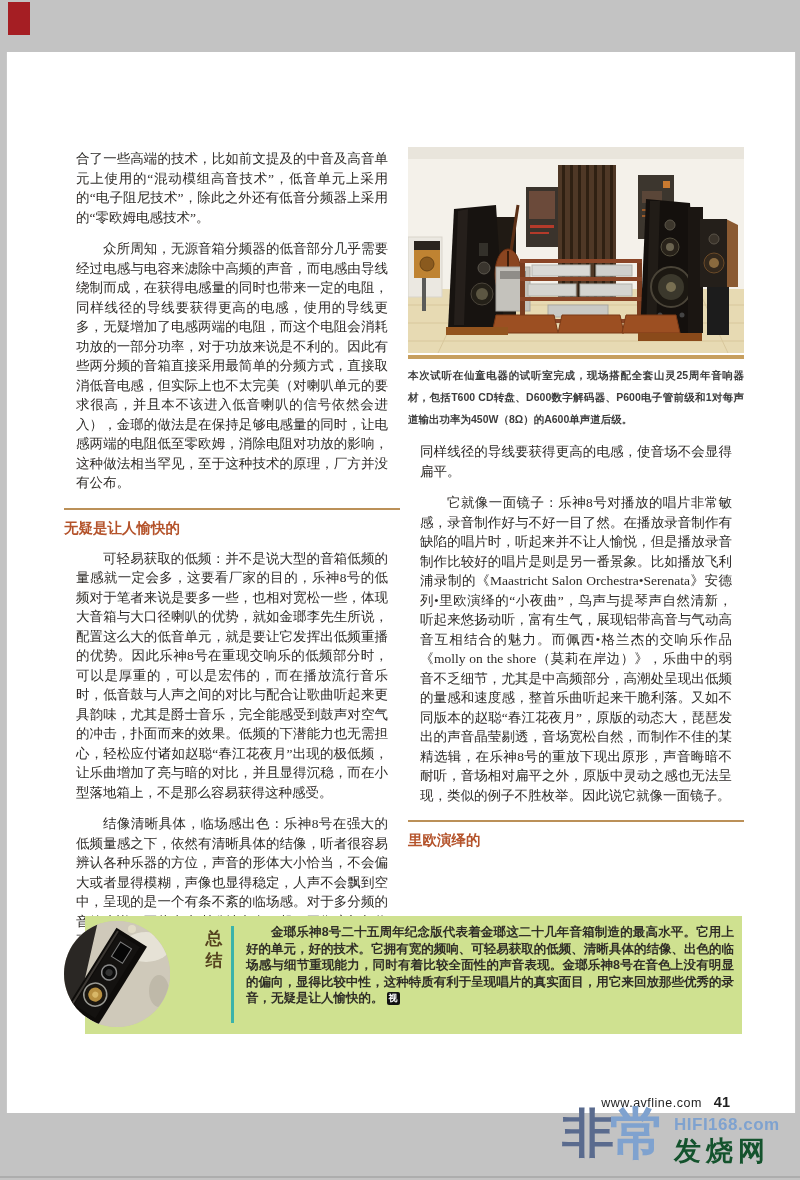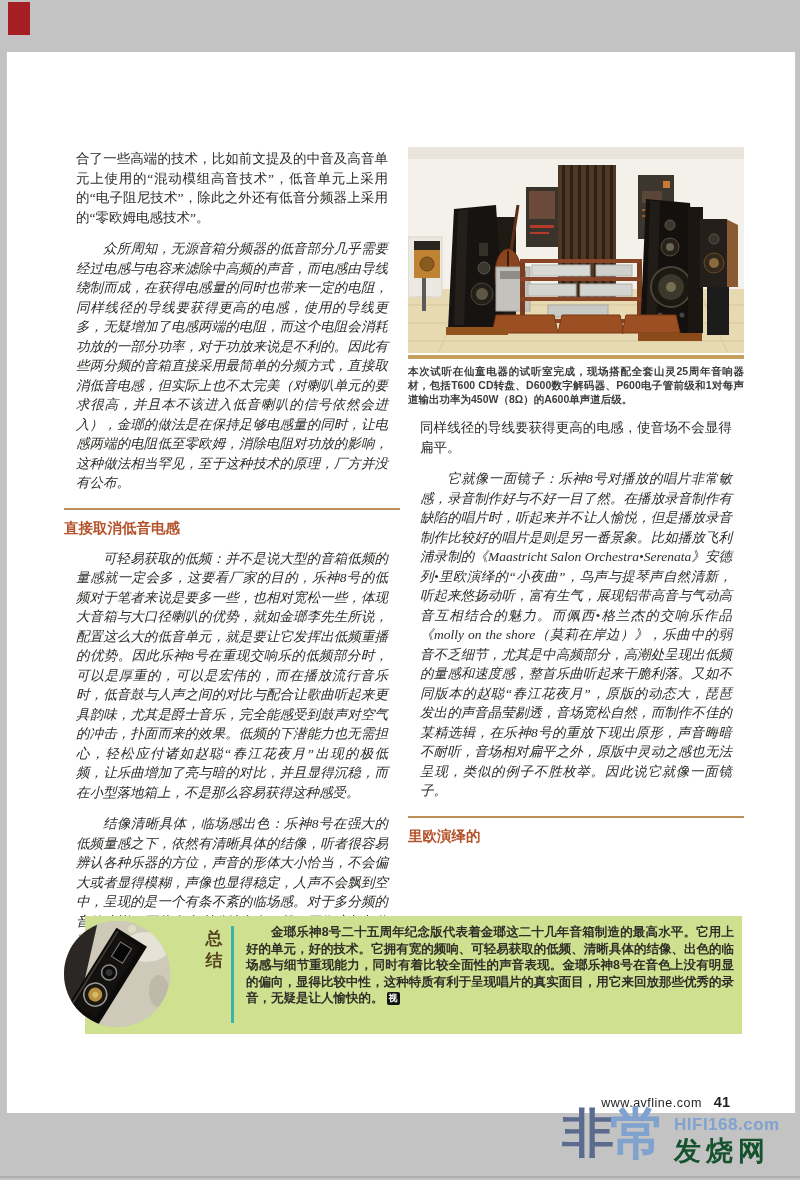--- a/index.html
+++ b/index.html
@@ -20,33 +20,33 @@
 
   
   .col{position:absolute;width:336px;color:#2e2b28;}
   .col-left{left:64px;top:137px;}
   .col-right{left:408px;top:147px;}
   p.body{
     font-family:"Liberation Serif","DejaVu Serif",serif;
     font-size:13.5px;line-height:19.5px;text-align:justify;
     margin:12px;color:#2e2b28;
   }
-  p.indent{text-indent:2em;font-style:italic;}
+  p.indent{text-indent:2em;}
   .sec-rule{border:0;border-top:2px solid #bb9058;margin:15px 0 9px 0;}
   h3.sec-head{
     margin:0 0 6px 0;font-size:14.5px;line-height:18px;
     color:#b4532b;font-weight:bold;
     font-family:"Liberation Sans","DejaVu Sans",sans-serif;
   }
 
   
   .photo-wrap{width:336px;height:206px;overflow:hidden;background:#f0ede6;}
   .caption-bar{width:336px;height:4px;background:#c79f5e;margin-top:2px;}
   .photo-caption{
-    margin:5px 0 0 0;font-size:10.5px;line-height:14px;font-weight:bold;
+    margin:5px 0 0 0;font-size:10.5px;line-height:22px;font-weight:bold;
     color:#3c3c3c;text-align:justify;
   }
   .after-caption{margin-top:12px;}
 
   
   .summary-box{
     position:absolute;left:85px;top:916px;width:657px;height:118px;
     background:#cfe190;
   }
   .summary-circle{
@@ -93,21 +93,21 @@
 </head>
 <body>
 
 <div class="page"></div>
 <div class="corner-mark"></div>
 
 <div class="col col-left">
   <p class="body">合了一些高端的技术，比如前文提及的中音及高音单元上使用的“混动模组高音技术”，低音单元上采用的“电子阻尼技术”，除此之外还有低音分频器上采用的“零欧姆电感技术”。</p>
   <p class="body indent">众所周知，无源音箱分频器的低音部分几乎需要经过电感与电容来滤除中高频的声音，而电感由导线绕制而成，在获得电感量的同时也带来一定的电阻，同样线径的导线要获得更高的电感，使用的导线更多，无疑增加了电感两端的电阻，而这个电阻会消耗功放的一部分功率，对于功放来说是不利的。因此有些两分频的音箱直接采用最简单的分频方式，直接取消低音电感，但实际上也不太完美（对喇叭单元的要求很高，并且本不该进入低音喇叭的信号依然会进入），金瑯的做法是在保持足够电感量的同时，让电感两端的电阻低至零欧姆，消除电阻对功放的影响，这种做法相当罕见，至于这种技术的原理，厂方并没有公布。</p>
   <hr class="sec-rule">
-  <h3 class="sec-head">直接取消低音电感</h3>
+  <h3 class="sec-head">无疑是让人愉快的</h3>
   <p class="body indent">可轻易获取的低频：并不是说大型的音箱低频的量感就一定会多，这要看厂家的目的，乐神8号的低频对于笔者来说是要多一些，也相对宽松一些，体现大音箱与大口径喇叭的优势，就如金瑯李先生所说，配置这么大的低音单元，就是要让它发挥出低频重播的优势。因此乐神8号在重现交响乐的低频部分时，可以是厚重的，可以是宏伟的，而在播放流行音乐时，低音鼓与人声之间的对比与配合让歌曲听起来更具韵味，尤其是爵士音乐，完全能感受到鼓声对空气的冲击，扑面而来的效果。低频的下潜能力也无需担心，轻松应付诸如赵聪“春江花夜月”出现的极低频，让乐曲增加了亮与暗的对比，并且显得沉稳，而在小型落地箱上，不是那么容易获得这种感受。</p>
   <p class="body indent">结像清晰具体，临场感出色：乐神8号在强大的低频量感之下，依然有清晰具体的结像，听者很容易辨认各种乐器的方位，声音的形体大小恰当，不会偏大或者显得模糊，声像也显得稳定，人声不会飘到空中，呈现的是一个有条不紊的临场感。对于多分频的音箱来说，要将多个喇叭结合在一起，平衡度与相位不出问题并不容易，尤其是大型落地音箱，但是从声音表现上来看，乐神8号解决了多个单元结合到一起产生的平衡度和相位问题，后置的铝带</p>
 </div>
 
 <div class="col col-right">
   <div class="photo-wrap">
     <svg width="336" height="206" viewBox="0 0 336 206" xmlns="http://www.w3.org/2000/svg">
 
       <rect x="0" y="0" width="336" height="206" fill="#f4f1ea"></rect>
       <rect x="0" y="0" width="336" height="12" fill="#e9e5dc"></rect>

